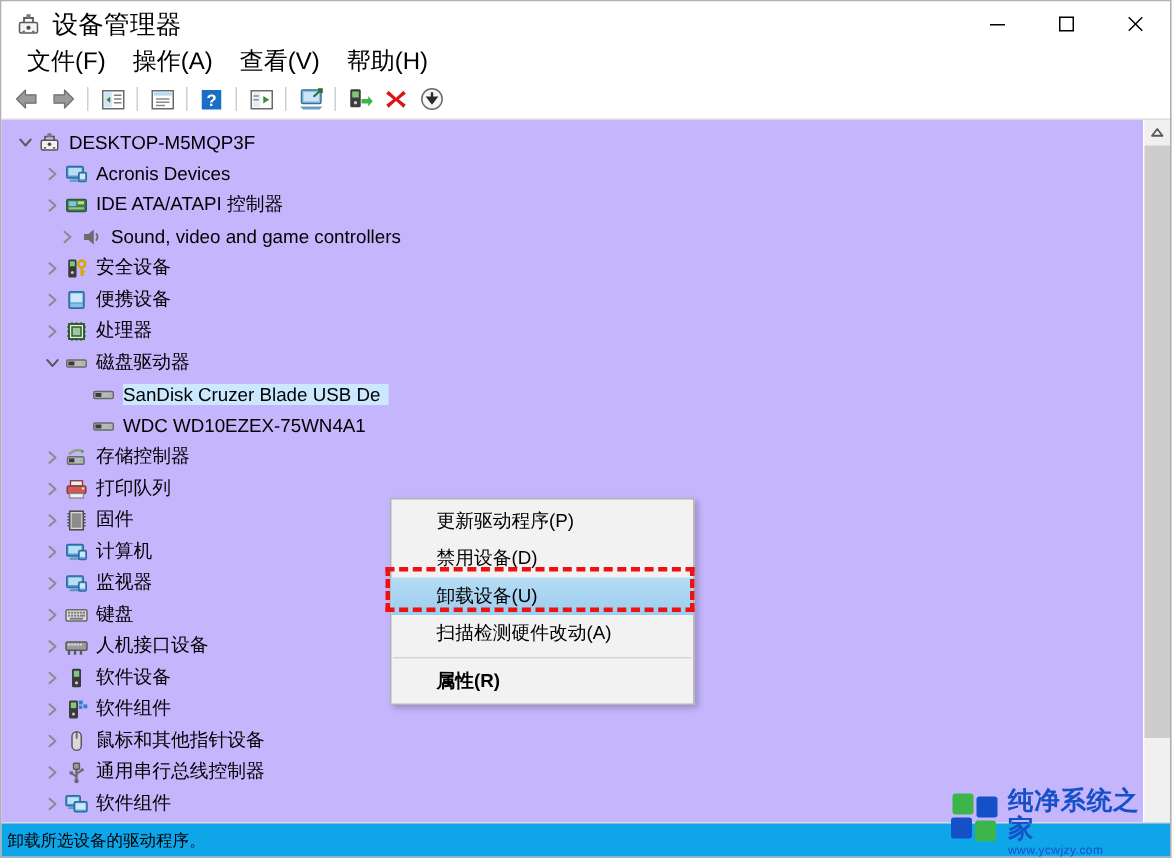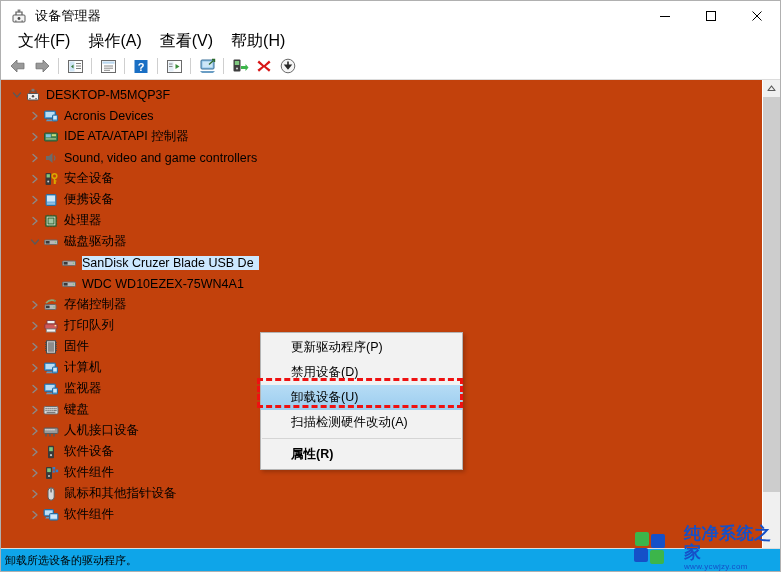--- a/index.html
+++ b/index.html
@@ -36,21 +36,21 @@
     align-items: center;
     position: relative;
   }
   .title-icon {
     width: 18px; height: 18px;
     margin-left: 9px;
     margin-right: 7px;
     position: relative;
   }
   .title-text {
-    font-size: 13px;
+    font-size: 17px;
     color: #000000;
     letter-spacing: .2px;
   }
   .win-buttons {
     position: absolute;
     right: 0; top: 0;
     height: 30px;
     display: flex;
   }
   .win-btn {
@@ -95,21 +95,21 @@
     background: #cfcfcf;
     margin: 0 4px;
   }
 
   
   .content {
     flex: 1;
     display: flex;
     position: relative;
     overflow: hidden;
-    background: #c2410c;
+    background: #c4b5fd;
   }
   .tree {
     flex: 1;
     padding-top: 4px;
     overflow: hidden;
     position: relative;
   }
   .row {
     height: 21px;
     display: flex;
@@ -224,23 +224,21 @@
   }
 
   
   .watermark {
     position: absolute;
     right: 6px;
     bottom: 3px;
     width: 140px;
     height: 40px;
     display: flex;
-    align-items: center;
     z-index: 70;
-    gap: 12px;
   }
   .wm-logo {
     width: 34px; height: 34px;
     position: relative;
     flex: 0 0 34px;
     margin-right: 4px;
   }
   .wm-sq {
     position: absolute;
     width: 14px; height: 14px;
@@ -432,21 +430,21 @@
             </svg>
           </span>
           <span class="ico"><svg width="16" height="16" viewBox="0 0 16 16">
               <rect x="1.5" y="4" width="13" height="8" rx="1" fill="#3f7f4f" stroke="#2b5a36" stroke-width="1"></rect>
               <rect x="2.8" y="5.2" width="5" height="3.2" fill="#7fc3e0"></rect>
               <rect x="8.8" y="5.2" width="4.2" height="2" fill="#c9dc7a"></rect>
               <rect x="2.8" y="9.2" width="10.2" height="1.4" fill="#9fbf8a"></rect>
             </svg></span>
           <span class="lbl">IDE ATA/ATAPI 控制器</span>
         </div>
-        <div class="row" style="padding-left: 26px;">
+        <div class="row" style="padding-left: 36px;">
           <span class="chev">
             <svg width="10" height="10" viewBox="0 0 10 10">
               <path d="M3 1.5 L7 5 L3 8.5" fill="none" stroke="#8a8a8a" stroke-width="1.3" stroke-linecap="round" stroke-linejoin="round"></path>
             </svg>
           </span>
           <span class="ico"><svg width="16" height="16" viewBox="0 0 16 16">
               <path d="M3 6 L6 6 L9.5 3 L9.5 13 L6 10 L3 10 Z" fill="#6b6b6b"></path>
               <path d="M11 5.5 Q13 8 11 10.5" stroke="#6b6b6b" stroke-width="1.2" fill="none"></path>
             </svg></span>
           <span class="lbl">Sound, video and game controllers</span>
@@ -677,20 +675,36 @@
             </svg></span>
           <span class="lbl">鼠标和其他指针设备</span>
         </div>
         <div class="row" style="padding-left: 26px;">
           <span class="chev">
             <svg width="10" height="10" viewBox="0 0 10 10">
               <path d="M3 1.5 L7 5 L3 8.5" fill="none" stroke="#8a8a8a" stroke-width="1.3" stroke-linecap="round" stroke-linejoin="round"></path>
             </svg>
           </span>
           <span class="ico"><svg width="16" height="16" viewBox="0 0 16 16">
+              <path d="M8 13.8 L8 4" stroke="#6a6a6a" stroke-width="1.5"></path>
+              <circle cx="8" cy="13.6" r="1.5" fill="#6a6a6a"></circle>
+              <rect x="6" y="1.8" width="4" height="4" rx=".6" fill="#9a9a9a" stroke="#5a5a5a" stroke-width=".9"></rect>
+              <path d="M8 9 L11.5 6.5 M8 10.8 L4.6 8.4" stroke="#6a6a6a" stroke-width="1.3" fill="none"></path>
+              <circle cx="11.8" cy="6.2" r="1.1" fill="#6a6a6a"></circle>
+              <rect x="3.4" y="7.2" width="2.2" height="2.2" fill="#6a6a6a"></rect>
+            </svg></span>
+          <span class="lbl">通用串行总线控制器</span>
+        </div>
+        <div class="row" style="padding-left: 26px;">
+          <span class="chev">
+            <svg width="10" height="10" viewBox="0 0 10 10">
+              <path d="M3 1.5 L7 5 L3 8.5" fill="none" stroke="#8a8a8a" stroke-width="1.3" stroke-linecap="round" stroke-linejoin="round"></path>
+            </svg>
+          </span>
+          <span class="ico"><svg width="16" height="16" viewBox="0 0 16 16">
               <rect x="1" y="2.5" width="9.5" height="6.6" rx="1" fill="#4f9ed8" stroke="#2d6c9c" stroke-width="1"></rect>
               <rect x="2" y="3.5" width="7.5" height="4.4" fill="#bfe0f6"></rect>
               <path d="M3.2 10 L8.3 10 L9.3 11.4 L2.2 11.4 Z" fill="#5b9ac6"></path>
               <rect x="6.5" y="6.5" width="8.5" height="6.6" rx="1" fill="#5fa9de" stroke="#2d6c9c" stroke-width="1"></rect>
               <rect x="7.5" y="7.5" width="6.5" height="4.2" fill="#cfe7f8"></rect>
             </svg></span>
           <span class="lbl">软件组件</span>
         </div>
         <div class="row" style="padding-left: 26px;">
           <span class="chev"></span>

